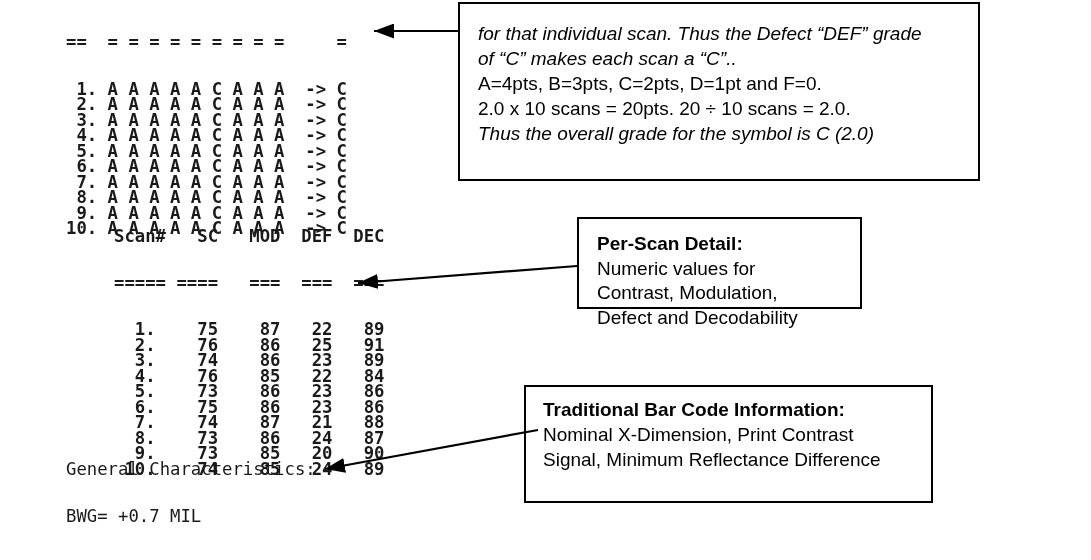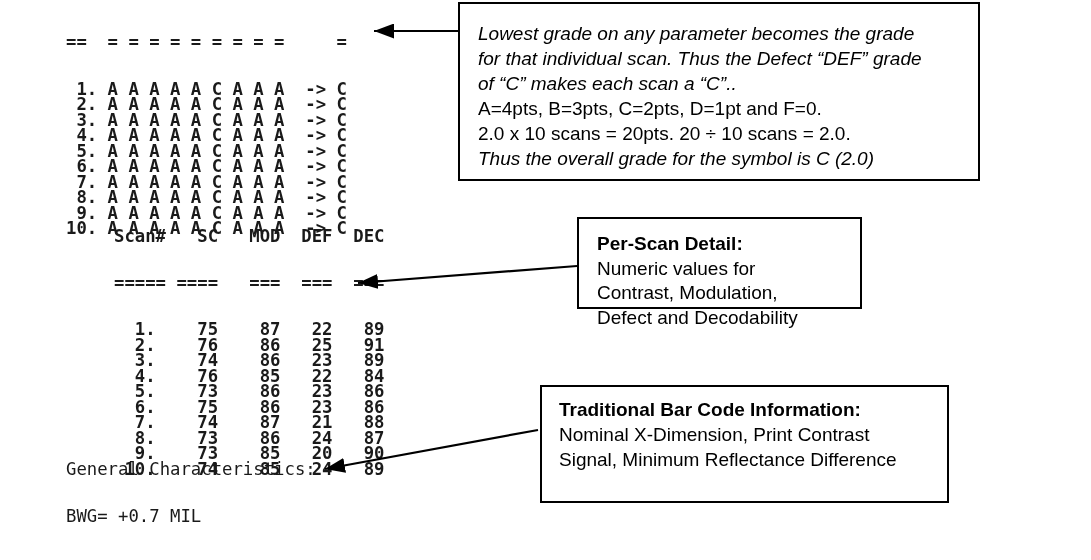--- a/index.html
+++ b/index.html
@@ -40,21 +40,21 @@
   .it { font-style: italic; }
   .box-grading {
     left: 458px; top: 2px; width: 522px; height: 179px;
     padding: 17px 4px 0 18px; line-height: 25px;
   }
   .box-per-scan {
     left: 577px; top: 217px; width: 285px; height: 92px;
     padding: 13px 4px 0 18px; line-height: 24.5px;
   }
   .box-traditional {
-    left: 540px; top: 385px; width: 409px; height: 118px;
+    left: 524px; top: 385px; width: 409px; height: 118px;
     padding: 10px 4px 0 17px; line-height: 25px;
   }
   
   .arrow-layer {
     position: absolute;
     left: 0; top: 0;
     width: 1091px; height: 560px;
     pointer-events: none;
   }
 </style>
@@ -76,21 +76,20 @@
 
   <div class="mono gen-block">
     <div class="mono-line gen-title">General Characteristics:</div>
     <div class="mono-line">BWG= +0.7 MIL</div>
     
     
     
   </div>
 
   <div class="callout box-grading">
-    <div class="callout-line it">Lowest grade on any parameter becomes the grade</div>
     <div class="callout-line it">for that individual scan. Thus the Defect “DEF” grade</div>
     <div class="callout-line it">of “C” makes each scan a “C”..</div>
     <div class="callout-line">A=4pts, B=3pts, C=2pts, D=1pt and F=0.</div>
     <div class="callout-line">2.0 x 10 scans = 20pts.  20 ÷ 10 scans = 2.0.</div>
     <div class="callout-line it">Thus the overall grade for the symbol is C (2.0)</div>
   </div>
 
   <div class="callout box-per-scan">
     <div class="callout-title">Per-Scan Detail:</div>
     <div class="callout-line">Numeric values for</div>

